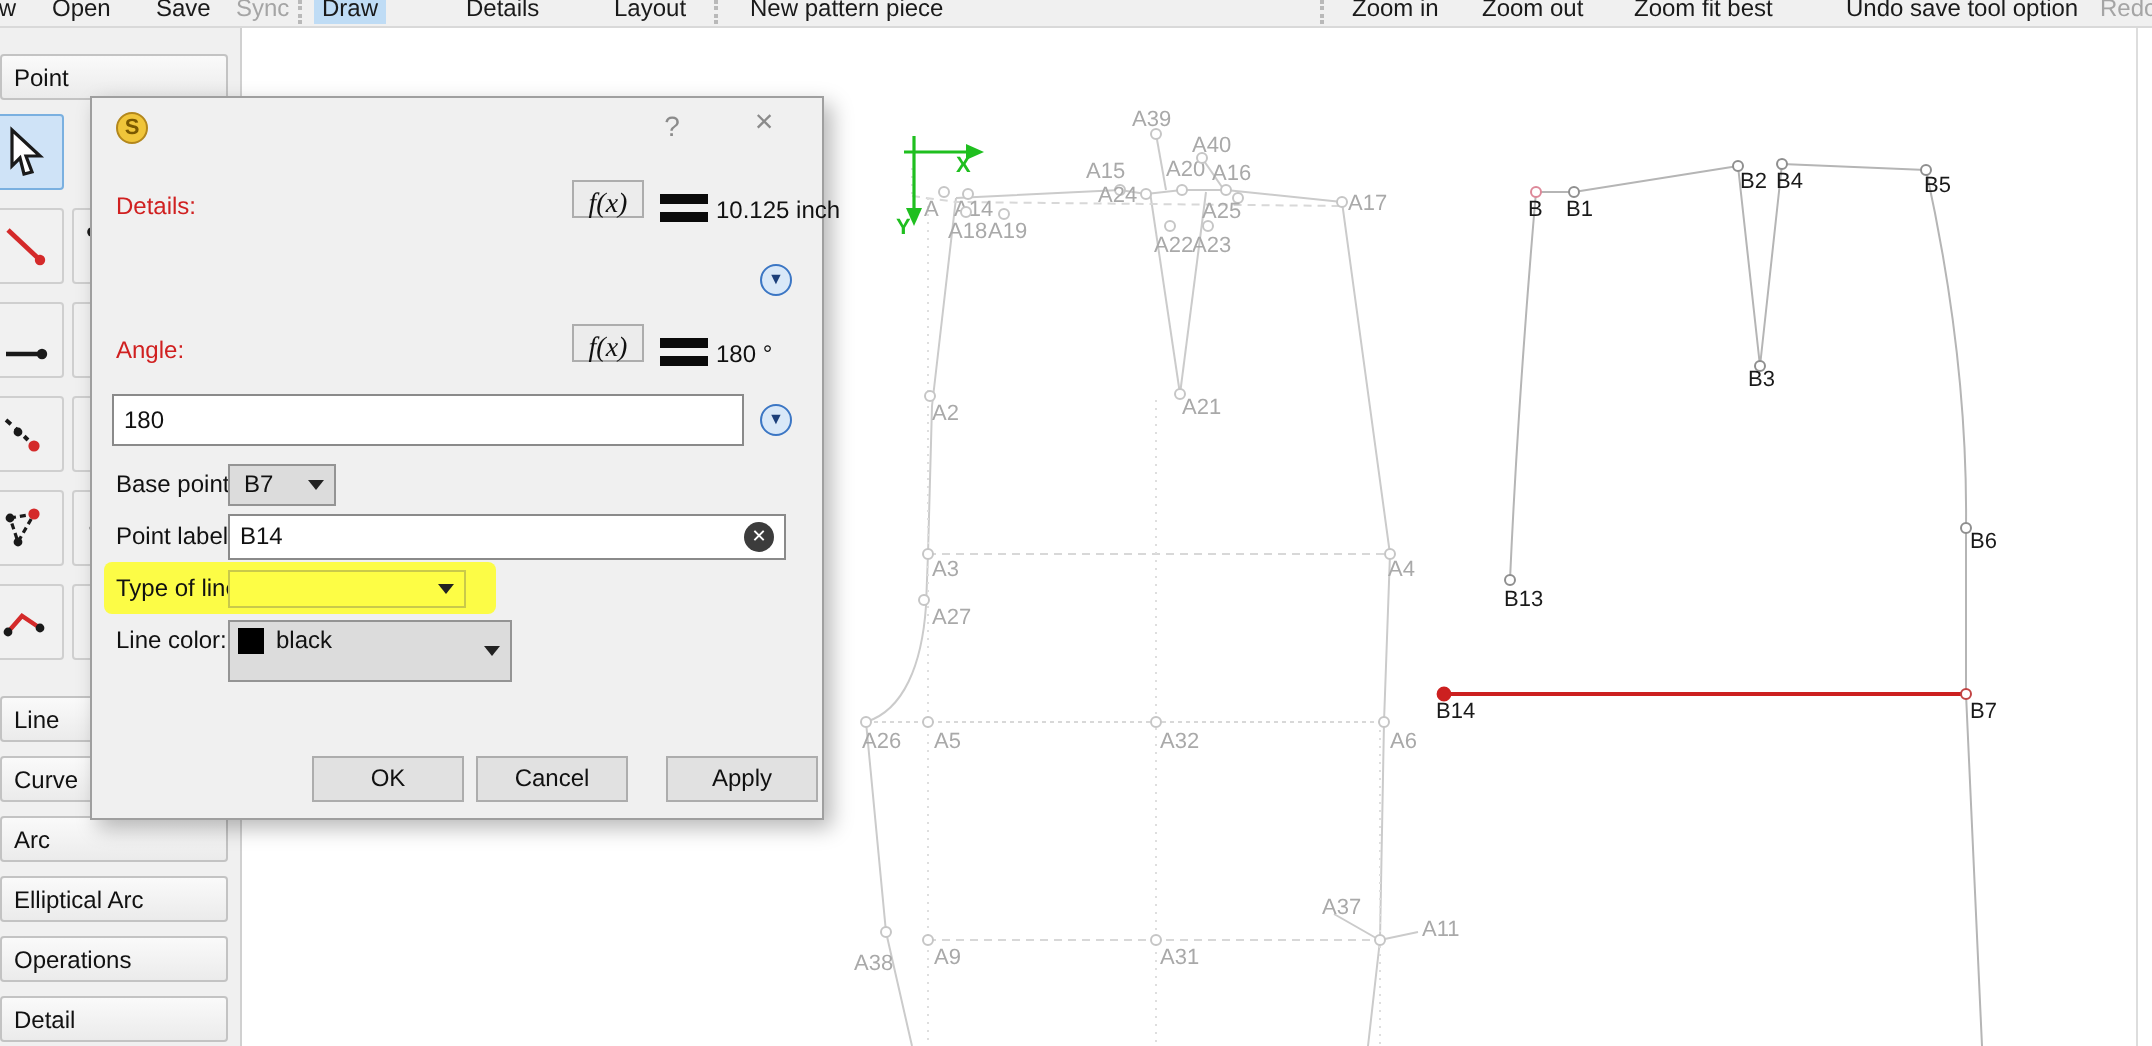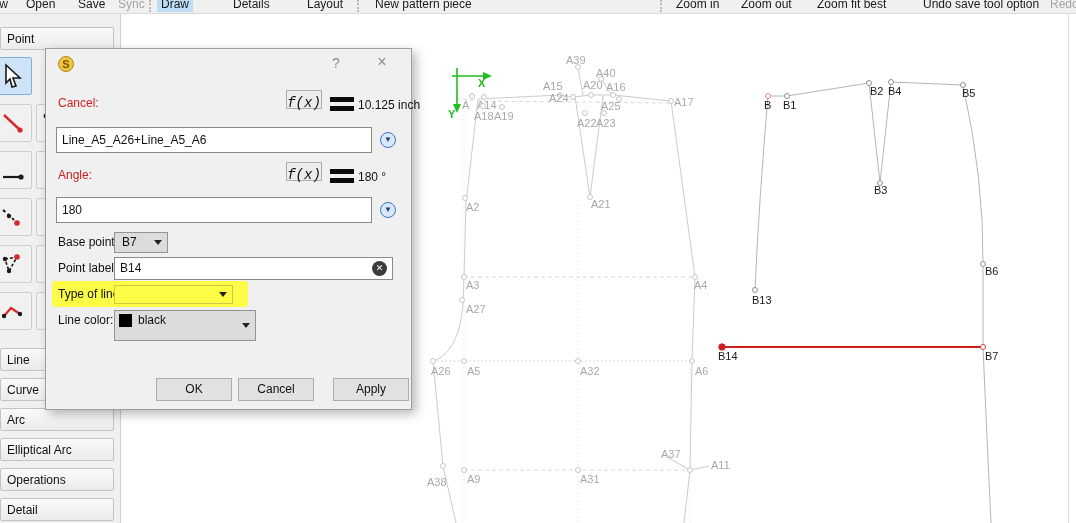--- a/index.html
+++ b/index.html
@@ -65,21 +65,21 @@
   }
   #dlg-title-text{position:absolute;left:36px;top:8px;color:#9b9b9b;font-size:12px;}
   .dlg-titlebtn{position:absolute;top:6px;color:#8b8b8b;font-size:14px;width:20px;text-align:center;}
   #dlg-help{left:280px;}
   #dlg-close{left:326px;font-size:16px;top:4px;}
   .red-label{position:absolute;left:12px;color:#d02020;font-size:12px;}
   .blk-label{position:absolute;left:12px;color:#111;font-size:12px;}
   .fx-btn{
     position:absolute;left:240px;width:36px;height:19px;background:#ececec;
     border:1px solid #adadad;text-align:center;line-height:24px;
-    font-family:Liberation Mono, monospace;font-style:italic;font-size:14px;color:#111;
+    font-family:Liberation Serif, serif;font-style:italic;font-size:14px;color:#111;
     box-sizing:border-box;
   }
   .equals-icon{position:absolute;left:284px;width:24px;height:14px;}
   .equals-icon div{width:24px;height:5px;background:#0a0a0a;margin-bottom:4px;}
   .formula-result{position:absolute;left:312px;font-size:12px;color:#111;white-space:nowrap;}
   .dlg-input{
     position:absolute;left:10px;width:316px;height:26px;background:#fff;
     border:1px solid #8a8a8a;box-sizing:border-box;font-size:12px;color:#111;
     line-height:24px;padding-left:5px;font-family:"Liberation Sans",sans-serif;
   }
@@ -338,28 +338,27 @@
     </div>
 </div>
 
 <div id="dialog">
   <div id="dlg-title">
     <div id="dlg-icon">S</div>
     <div id="dlg-help" class="dlg-titlebtn">?</div>
     <div id="dlg-close" class="dlg-titlebtn">×</div>
   </div>
 
-  <div class="red-label" style="top:47px">Cancel:</div>
+  <div class="red-label" style="top:47px">Details:</div>
   <div class="fx-btn" style="top:41px">f(x)</div>
   <div class="equals-icon" style="top:48px">
       <div></div>
       <div></div>
     </div>
   <div class="formula-result" style="top:49px">10.125 inch</div>
-  <div class="dlg-input" style="top:78px">Line_A5_A26+Line_A5_A6</div>
   <div class="arrow-circle" style="top:83px">▼</div>
 
   <div class="red-label" style="top:119px">Angle:</div>
   <div class="fx-btn" style="top:113px">f(x)</div>
   <div class="equals-icon" style="top:120px">
       <div></div>
       <div></div>
     </div>
   <div class="formula-result" style="top:121px">180 °</div>
   <div class="dlg-input" style="top:148px">180</div>

